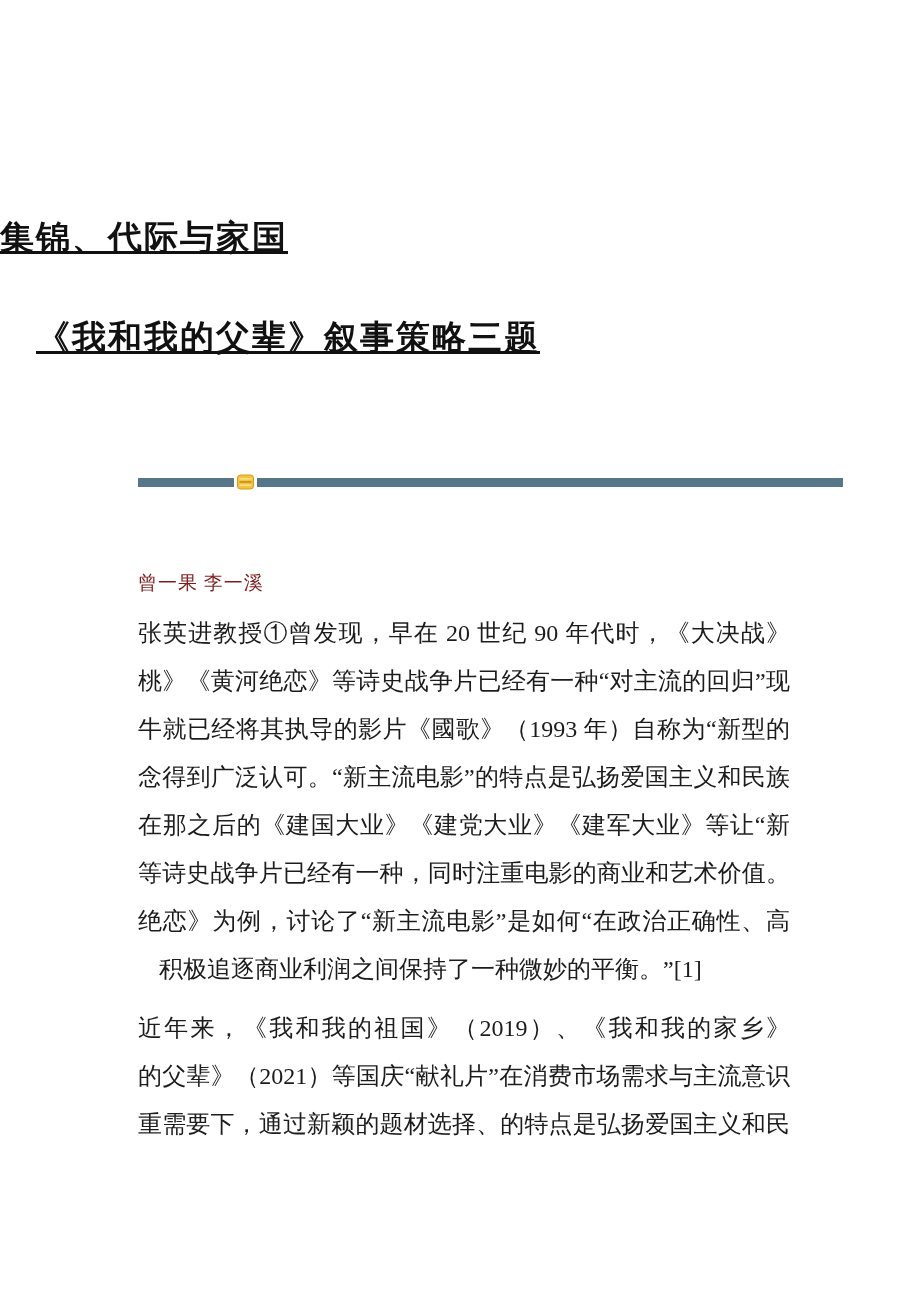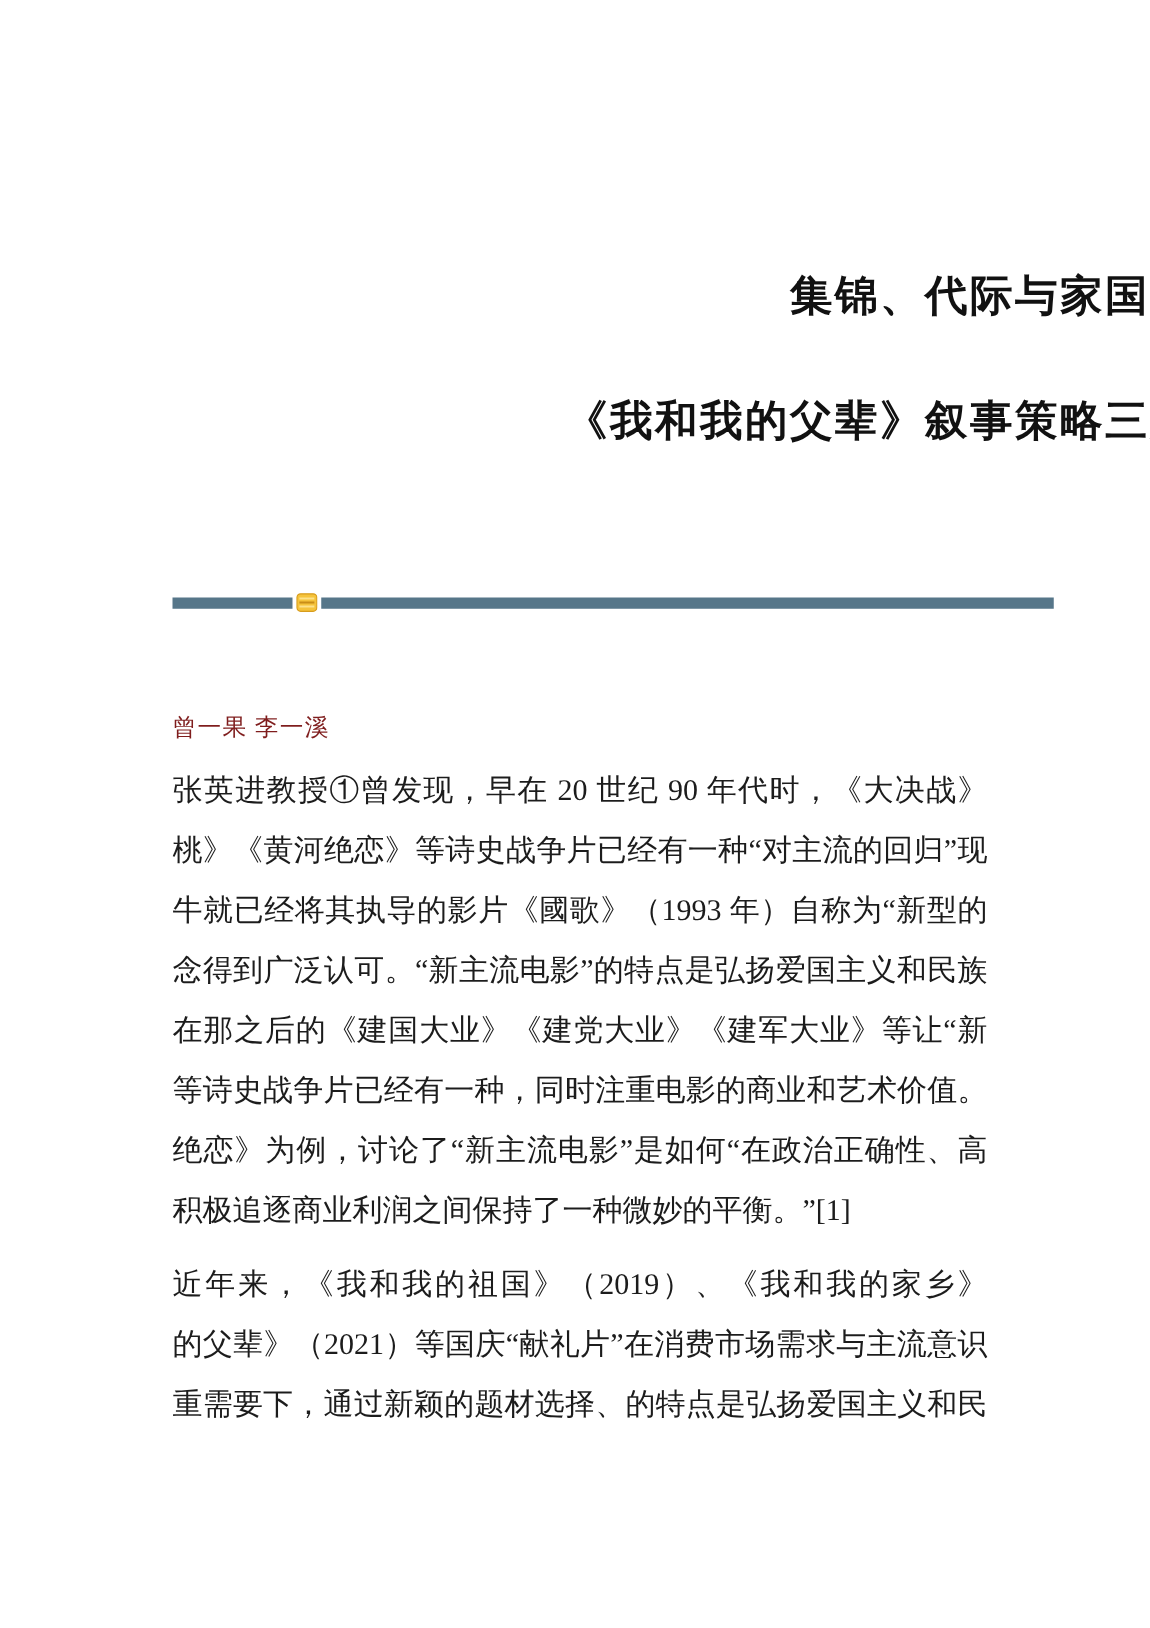--- a/index.html
+++ b/index.html
@@ -10,27 +10,28 @@
     margin: 0 auto;
     background: #ffffff;
     overflow: hidden;
     font-family: "Liberation Serif", "DejaVu Serif", serif;
     color: #1c1c1c;
   }
   .doc-title {
     position: absolute;
     left: 0;
     width: 100%;
-    text-align: right;
+    text-align: left;
     font-size: 34px;
     font-weight: bold;
     color: #111111;
     letter-spacing: 2px;
     line-height: 44px;
     white-space: nowrap;
+    text-decoration: underline;
   }
   .doc-title.line1 { top: 216px; }
   .doc-title.line2 { top: 316px; padding-left: 36px; }
 
   .divider {
     position: absolute;
     top: 473px;
     left: 138px;
     width: 705px;
     height: 18px;
@@ -74,20 +75,21 @@
   .para .tline {
     height: 48px;
     line-height: 48px;
     text-align: justify;
     text-align-last: justify;
     overflow: hidden;
   }
   .para .tline.lastline {
     text-align: right;
     text-align-last: left;
+    margin-left: 21px;
   }
   .para1 { top: 609px; }
   .para2 { top: 1004px; }
 </style>
 </head>
 <body>
 
 <div class="page">
 
   <div class="doc-title line1">集锦、代际与家国</div>

